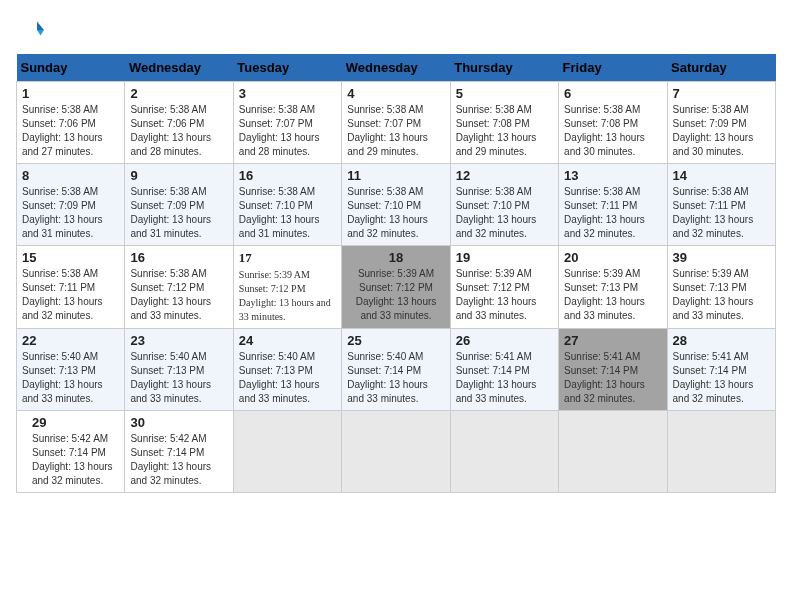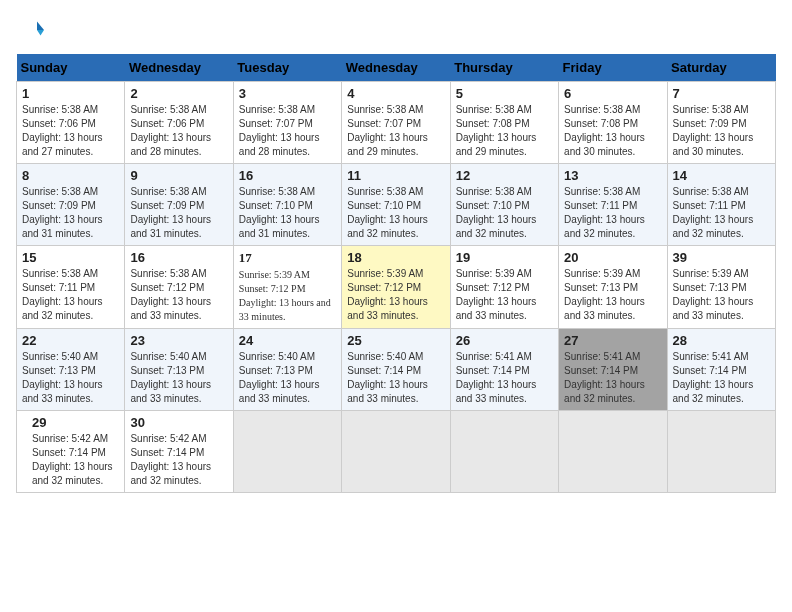--- a/index.html
+++ b/index.html
@@ -223,21 +223,21 @@
           <div class="day-info" style="white-space: pre-line;">Sunrise: 5:38 AM
 Sunset: 7:12 PM
 Daylight: 13 hours and 33 minutes.</div>
         </td>
         <td style="background-color: rgb(255, 255, 255); font-family: Liberation Serif, serif;">
           <span class="day-number">17</span>
           <div class="day-info" style="white-space: pre-line;">Sunrise: 5:39 AM
 Sunset: 7:12 PM
 Daylight: 13 hours and 33 minutes.</div>
         </td>
-        <td style="background-color: #fef9c3;">
+        <td style="background-color: #a3a3a3; text-align: center;">
           <span class="day-number">18</span>
           <div class="day-info" style="white-space: pre-line;">Sunrise: 5:39 AM
 Sunset: 7:12 PM
 Daylight: 13 hours and 33 minutes.</div>
         </td>
         <td style="background-color: rgb(255, 255, 255);">
           <span class="day-number">19</span>
           <div class="day-info" style="white-space: pre-line;">Sunrise: 5:39 AM
 Sunset: 7:12 PM
 Daylight: 13 hours and 33 minutes.</div>

